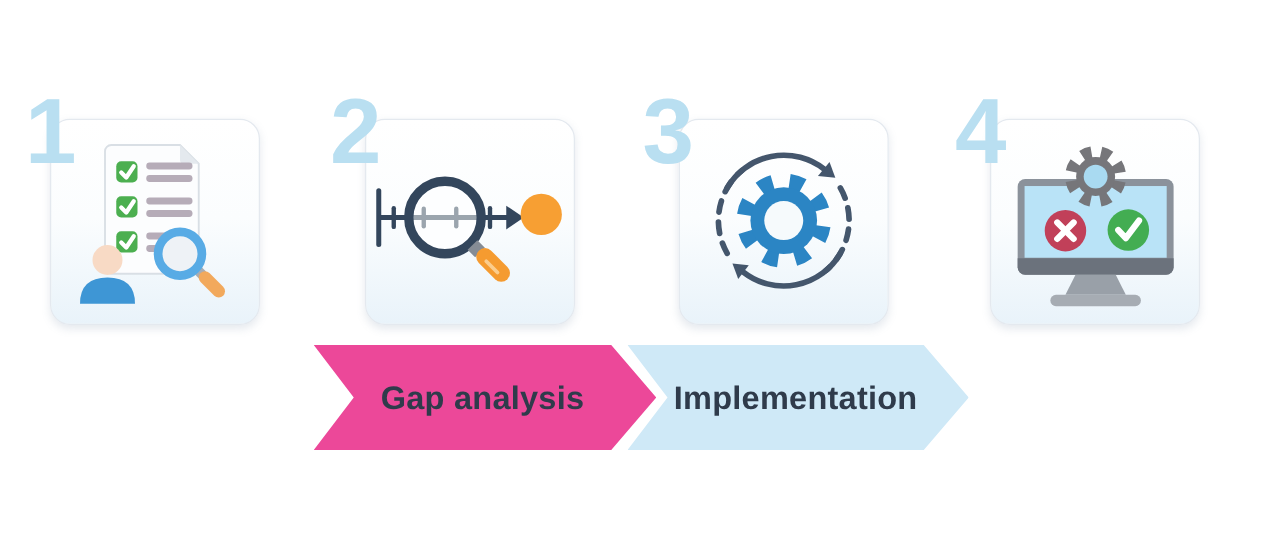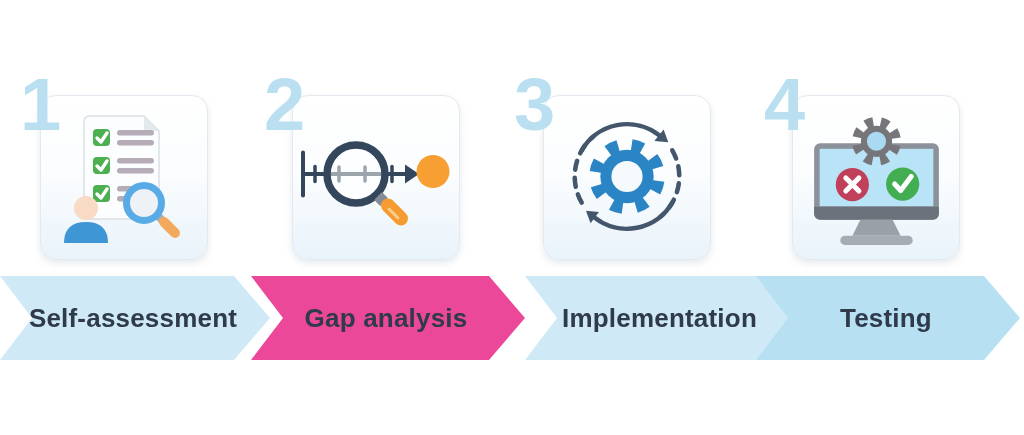--- a/index.html
+++ b/index.html
@@ -24,21 +24,21 @@
   .card1{left:40px;} .card2{left:292px;} .card3{left:543px;} .card4{left:792px;}
   .card svg{position:absolute;left:0;top:0;width:100%;height:100%;display:block;}
   .banner{
     position:absolute;top:276px;height:84px;z-index:1;
     display:flex;align-items:center;justify-content:center;
     padding:0 36px 0 32px;box-sizing:border-box;
     clip-path:polygon(0 0, calc(100% - 36px) 0, 100% 50%, calc(100% - 36px) 100%, 0 100%, 32px 50%);
   }
   .banner1{left:0;width:270px;}
   .banner2{left:251px;width:274px;}
-  .banner3{left:525px;width:273px;}
+  .banner3{left:502px;width:273px;}
   .banner4{left:756px;width:264px;}
   .banner span{
     font-size:26px;font-weight:700;color:#2f3b4b;letter-spacing:0.2px;white-space:nowrap;
   }
 </style>
 </head>
 <body>
 
 <div class="stage">
 
@@ -139,26 +139,20 @@
         <line x1="52.5" y1="81.5" x2="65.5" y2="94.5" stroke="#ffffff" stroke-width="5" stroke-linecap="round"></line>
         <line x1="65.5" y1="81.5" x2="52.5" y2="94.5" stroke="#ffffff" stroke-width="5" stroke-linecap="round"></line>
       </g>
       <g>
         <circle cx="109" cy="87.5" r="16.5" fill="#43ad52"></circle>
         <polyline points="101,87.5 107,94 117.5,80" fill="none" stroke="#ffffff" stroke-width="5" stroke-linecap="round" stroke-linejoin="round"></polyline>
       </g>
     </svg>
   </div>
 
-  <div class="banner banner1" style="background: rgb(207, 233, 247);">
-    <span>Self-assessment</span>
-  </div>
   <div class="banner banner2" style="background: #ec4899;">
     <span>Gap analysis</span>
   </div>
   <div class="banner banner3" style="background: rgb(207, 233, 247);">
     <span>Implementation</span>
   </div>
-  <div class="banner banner4" style="background: rgb(183, 224, 243);">
-    <span>Testing</span>
-  </div>
 
 </div>
 
 </body></html>

